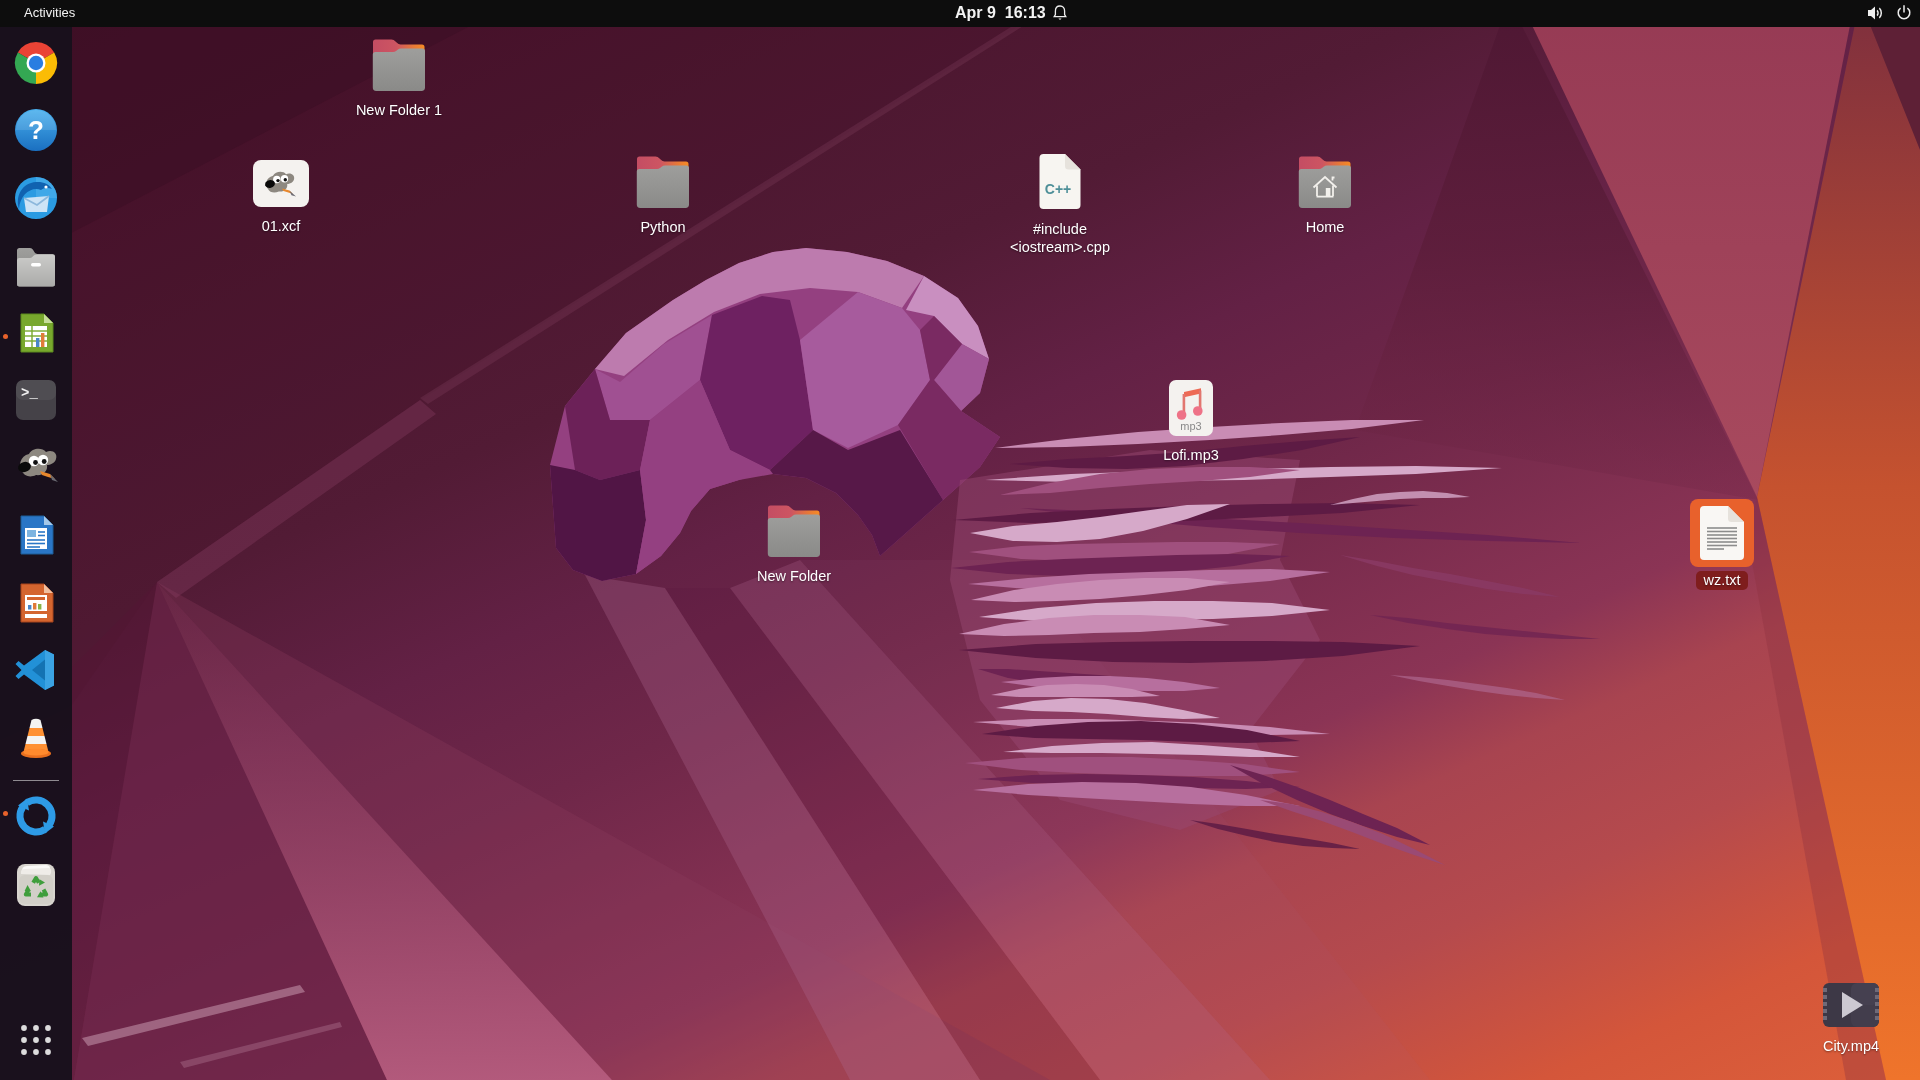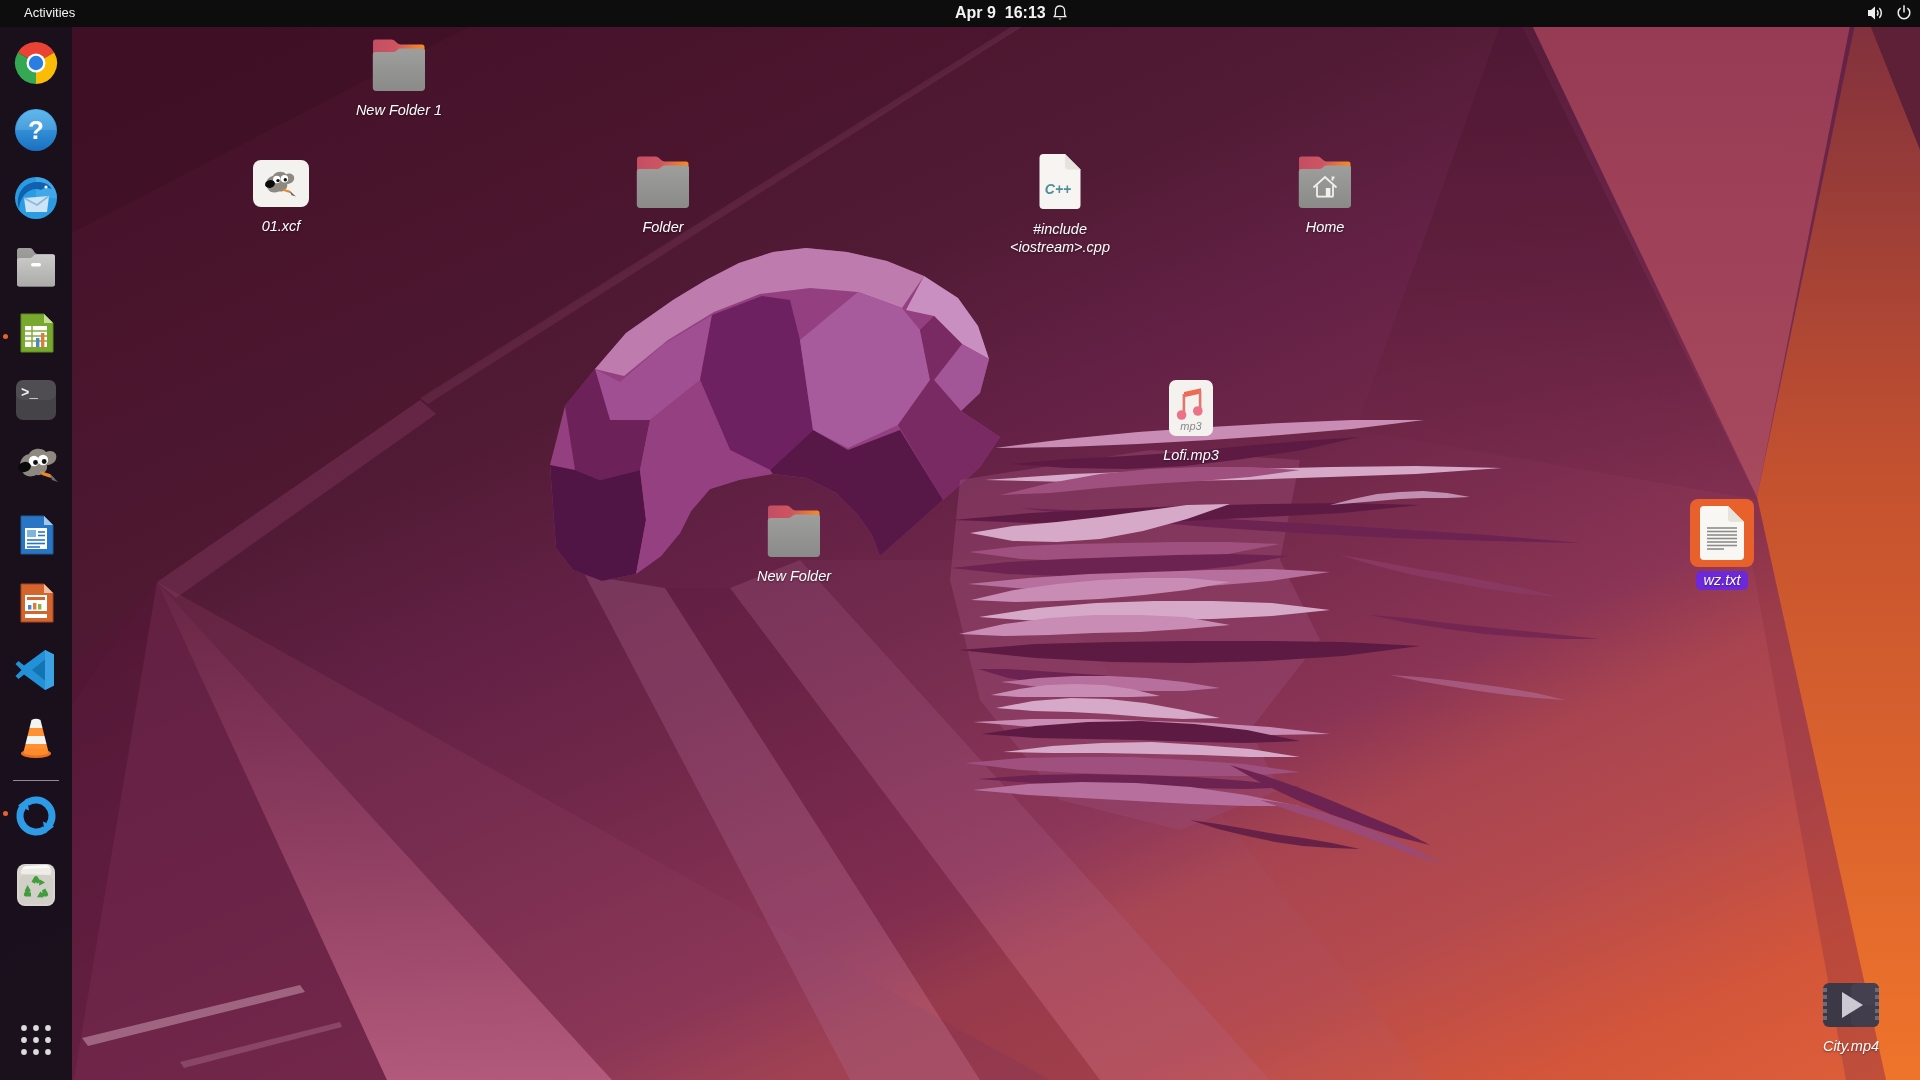--- a/index.html
+++ b/index.html
@@ -5,21 +5,21 @@
 #wall{position:absolute;left:0;top:0;width:1920px;height:1080px;}
 #topbar{position:absolute;left:0;top:0;width:1920px;height:27px;background:#0d0d0d;color:#f3f3f3;font-size:13px;padding-left:10px;}
 #act{position:absolute;left:24px;top:5px;}
 #clock{position:absolute;left:955px;top:4px;font-weight:bold;font-size:16px;}
 #bellwrap{position:absolute;left:1052px;top:4px;}
 #tright{position:absolute;right:8px;top:4px;}
 #dock{position:absolute;left:0;top:27px;width:72px;height:1053px;background:rgba(24,17,28,0.97);}
 .di{position:absolute;left:12px;width:48px;height:48px;}
 .dot{position:absolute;left:3px;width:5px;height:5px;border-radius:50%;background:#e8622b;}
 .sep{position:absolute;left:13px;width:46px;height:1px;background:rgba(240,240,240,0.55);}
-.dicon{position:absolute;width:160px;text-align:center;color:#ffffff;font-size:14.5px;font-style:italic;}
+.dicon{position:absolute;width:160px;text-align:center;color:#ffffff;font-size:14.5px;}
 .dicon > svg{display:block;margin:0 auto;}
 .dicon .lab{margin-top:10px;line-height:18px;text-shadow:0 1px 2px rgba(0,0,0,0.45);}
 </style></head>
 <body>
 <svg id="wall" viewBox="0 0 1920 1080" preserveAspectRatio="none">
 <defs>
 <linearGradient id="gbase" x1="0" y1="0" x2="874" y2="1944" gradientUnits="userSpaceOnUse">
 <stop offset="0" stop-color="#421026"></stop>
 <stop offset="0.062" stop-color="#451129"></stop>
 <stop offset="0.285" stop-color="#521b35"></stop>
@@ -342,21 +342,21 @@
 <path d="M36.5,30.8 L43,36.5 L38.5,35.2 Z" fill="#6a6a72"></path>
 </svg>
 <div class="lab">01.xcf</div>
 </div>
 
 <div class="dicon" style="left:583px;top:156px">
 <svg width="56" height="52" viewBox="0 0 56 52">
 <path d="M2,30 V3 Q2,0.5 4.5,0.5 H20.5 Q23,0.5 24.2,2.2 L26.2,4 Q27.3,5.4 29.5,5.4 H51 Q53.5,5.4 53.5,8 V30 Z" fill="url(#fb1)"></path>
 <path d="M1.8,48.6 V15.5 Q1.8,13 4.4,13 H22 Q24,13 25,12.1 L27,10.4 Q28,9.5 30,9.5 H51.4 Q54,9.5 54,12 V48.6 Q54,52 50.4,52 H5.2 Q1.8,52 1.8,48.6 Z" fill="url(#fg1)"></path>
 </svg>
-<div class="lab">Folder</div>
+<div class="lab">Python</div>
 </div>
 
 <div class="dicon" style="left:980px;top:153px">
 <svg width="44" height="57" viewBox="0 0 44 57">
 <path d="M1.5,5 Q1.5,1 5.5,1 H27 L42.5,16.5 V52 Q42.5,56 38.5,56 H5.5 Q1.5,56 1.5,52 Z" fill="#f7f5f1"></path>
 <path d="M27,1 L42.5,16.5 H30.5 Q27,16.5 27,13 Z" fill="#e6e2dc"></path>
 <text x="20" y="41" font-size="14" font-weight="bold" fill="#4e8f98" text-anchor="middle" font-family="Liberation Sans">C++</text>
 </svg>
 <div class="lab">#include<br>&lt;iostream&gt;.cpp</div>
 </div>
@@ -406,21 +406,21 @@
 <line x1="9" y1="24" x2="39" y2="24"></line>
             <line x1="9" y1="27.5" x2="39" y2="27.5"></line>
 <line x1="9" y1="31" x2="39" y2="31"></line>
             <line x1="9" y1="34.5" x2="39" y2="34.5"></line>
 <line x1="9" y1="38" x2="39" y2="38"></line>
             <line x1="9" y1="41.5" x2="39" y2="41.5"></line>
 <line x1="9" y1="45" x2="26" y2="45"></line>
 </g>
 </svg>
 </div>
-<div class="lab" style="margin-top:1px"><span style="background:#6d28d9;border-radius:5px;padding:1px 7px 2px 7px;">wz.txt</span></div>
+<div class="lab" style="margin-top:1px"><span style="background:#7f1d1d;border-radius:5px;padding:1px 7px 2px 7px;">wz.txt</span></div>
 </div>
 
 <div class="dicon" style="left:1771px;top:983px">
 <svg width="56" height="44" viewBox="0 0 56 44">
 <rect x="0" y="0" width="56" height="44" rx="6" fill="#3d3846"></rect>
 <rect x="28" y="0" width="28" height="22" rx="6" fill="#454050"></rect>
 <rect x="28" y="22" width="28" height="22" rx="6" fill="#423d4c"></rect>
 <g fill="#6f6a78">
 <rect x="0" y="5" width="4" height="4"></rect>
           <rect x="0" y="12" width="4" height="4"></rect>

